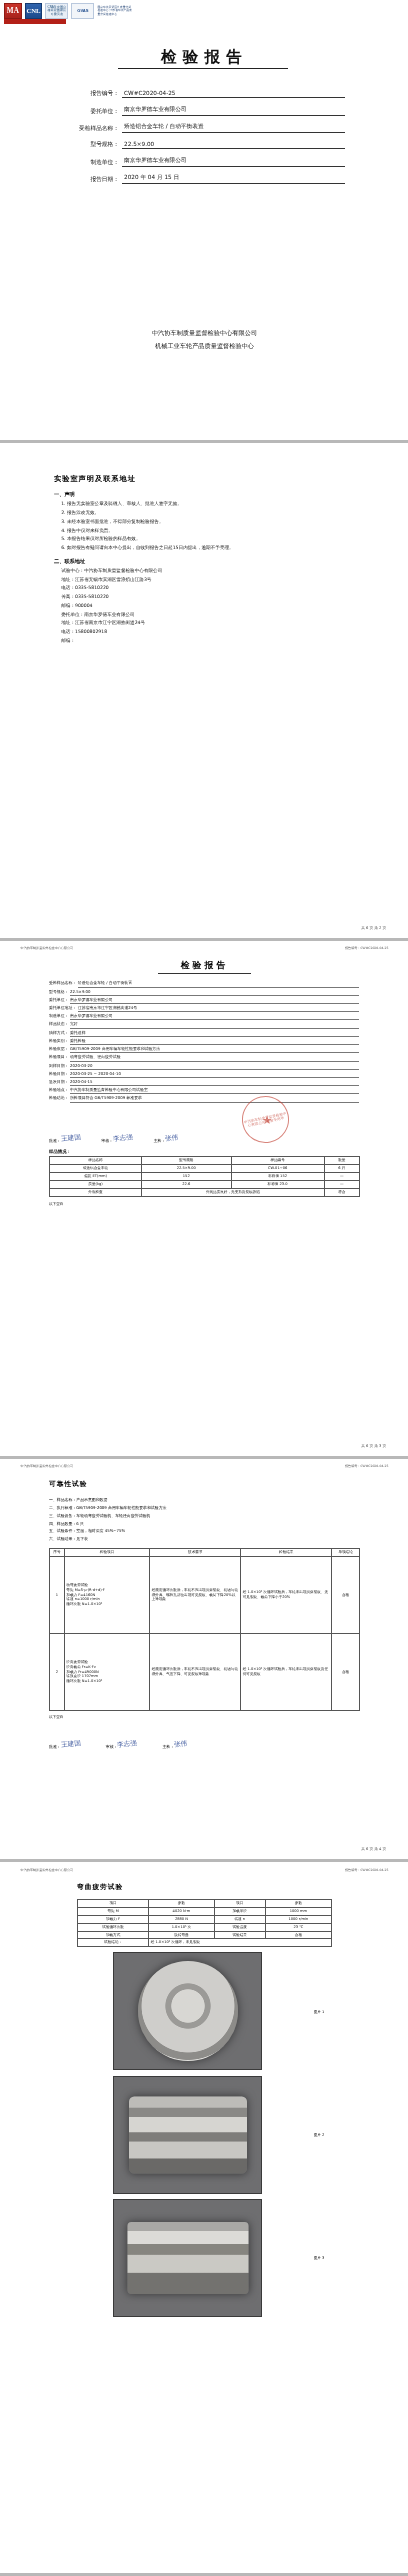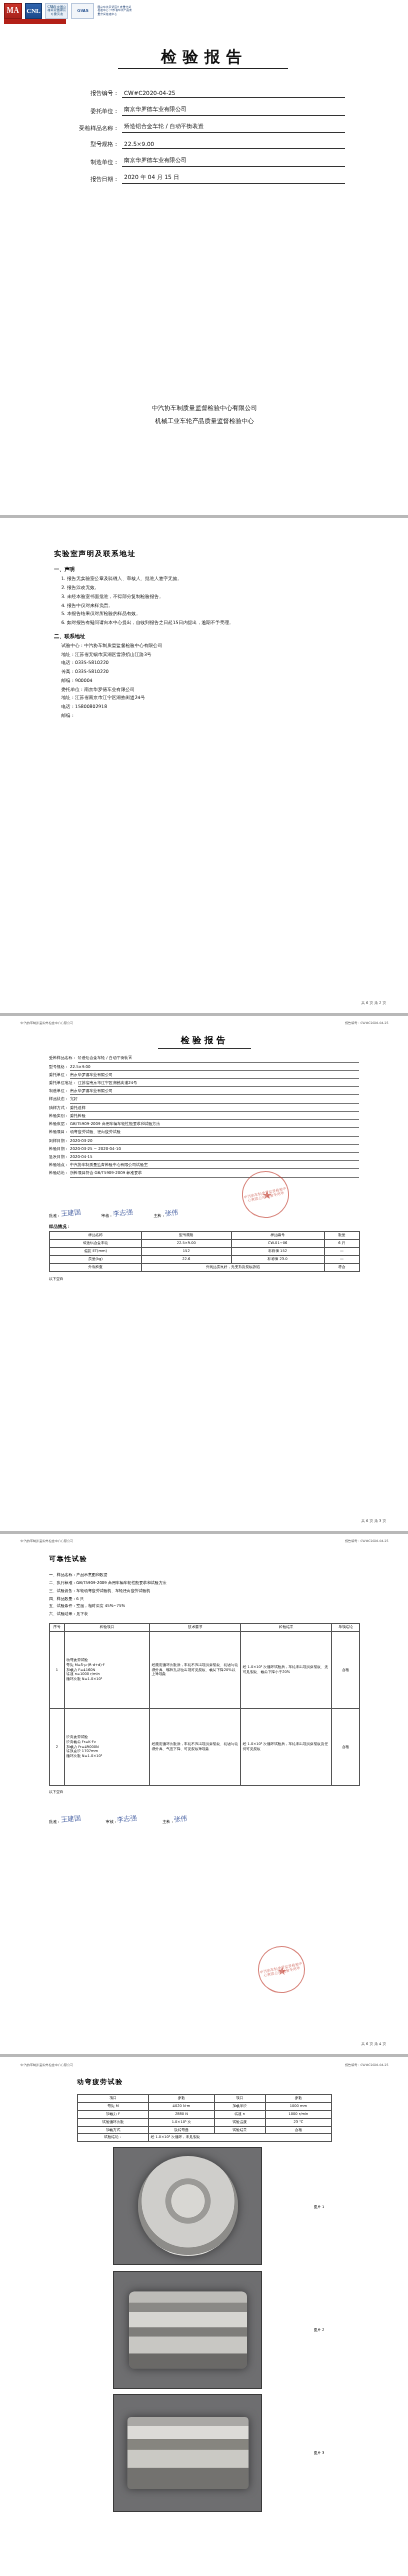--- a/index.html
+++ b/index.html
@@ -13,24 +13,24 @@
     margin: 0 auto;
     background: #b8b8b8;
   }
   .page {
     width: 409px;
     background: #ffffff;
     position: relative;
     margin: 0 auto 3.1px auto;
     overflow: hidden;
   }
-  .p1 { height: 515px; }
+  .p1 { height: 440px; }
   .p2 { height: 495px; }
   .p3 { height: 515px; }
-  .p4 { height: 520px; }
+  .p4 { height: 400px; }
   .p5 { height: 711px; }
 
   
   .cn { font-family: "DejaVu Sans", "Liberation Sans", sans-serif; }
 
   
   .logos {
     position: absolute; top: 3.1px; left: 4.1px;
     display: flex; align-items: center; gap: 3.1px;
   }
@@ -458,21 +458,21 @@
     <div class="runfoot cn">共 6 页  第 4 页</div>
   </div>
 
   <div class="page p5">
     <div class="runhead">
       <span class="cn">中汽协车制质量监督检验中心有限公司</span>
       <span class="cn">报告编号：CW#C2020-04-25</span>
     </div>
 
     <div style="position:absolute;left:77px;right:77px;top:20.6px;">
-      <div class="sec-title cn" style="font-size:6.7px;">动弯疲劳试验</div>
+      <div class="sec-title cn" style="font-size:6.7px;">弯曲疲劳试验</div>
 
       <table class="t cn">
         <tbody>
             <tr>
           <td>项目</td>
           <td>参数</td>
           <td>项目</td>
           <td>参数</td>
         </tr>
         <tr>

